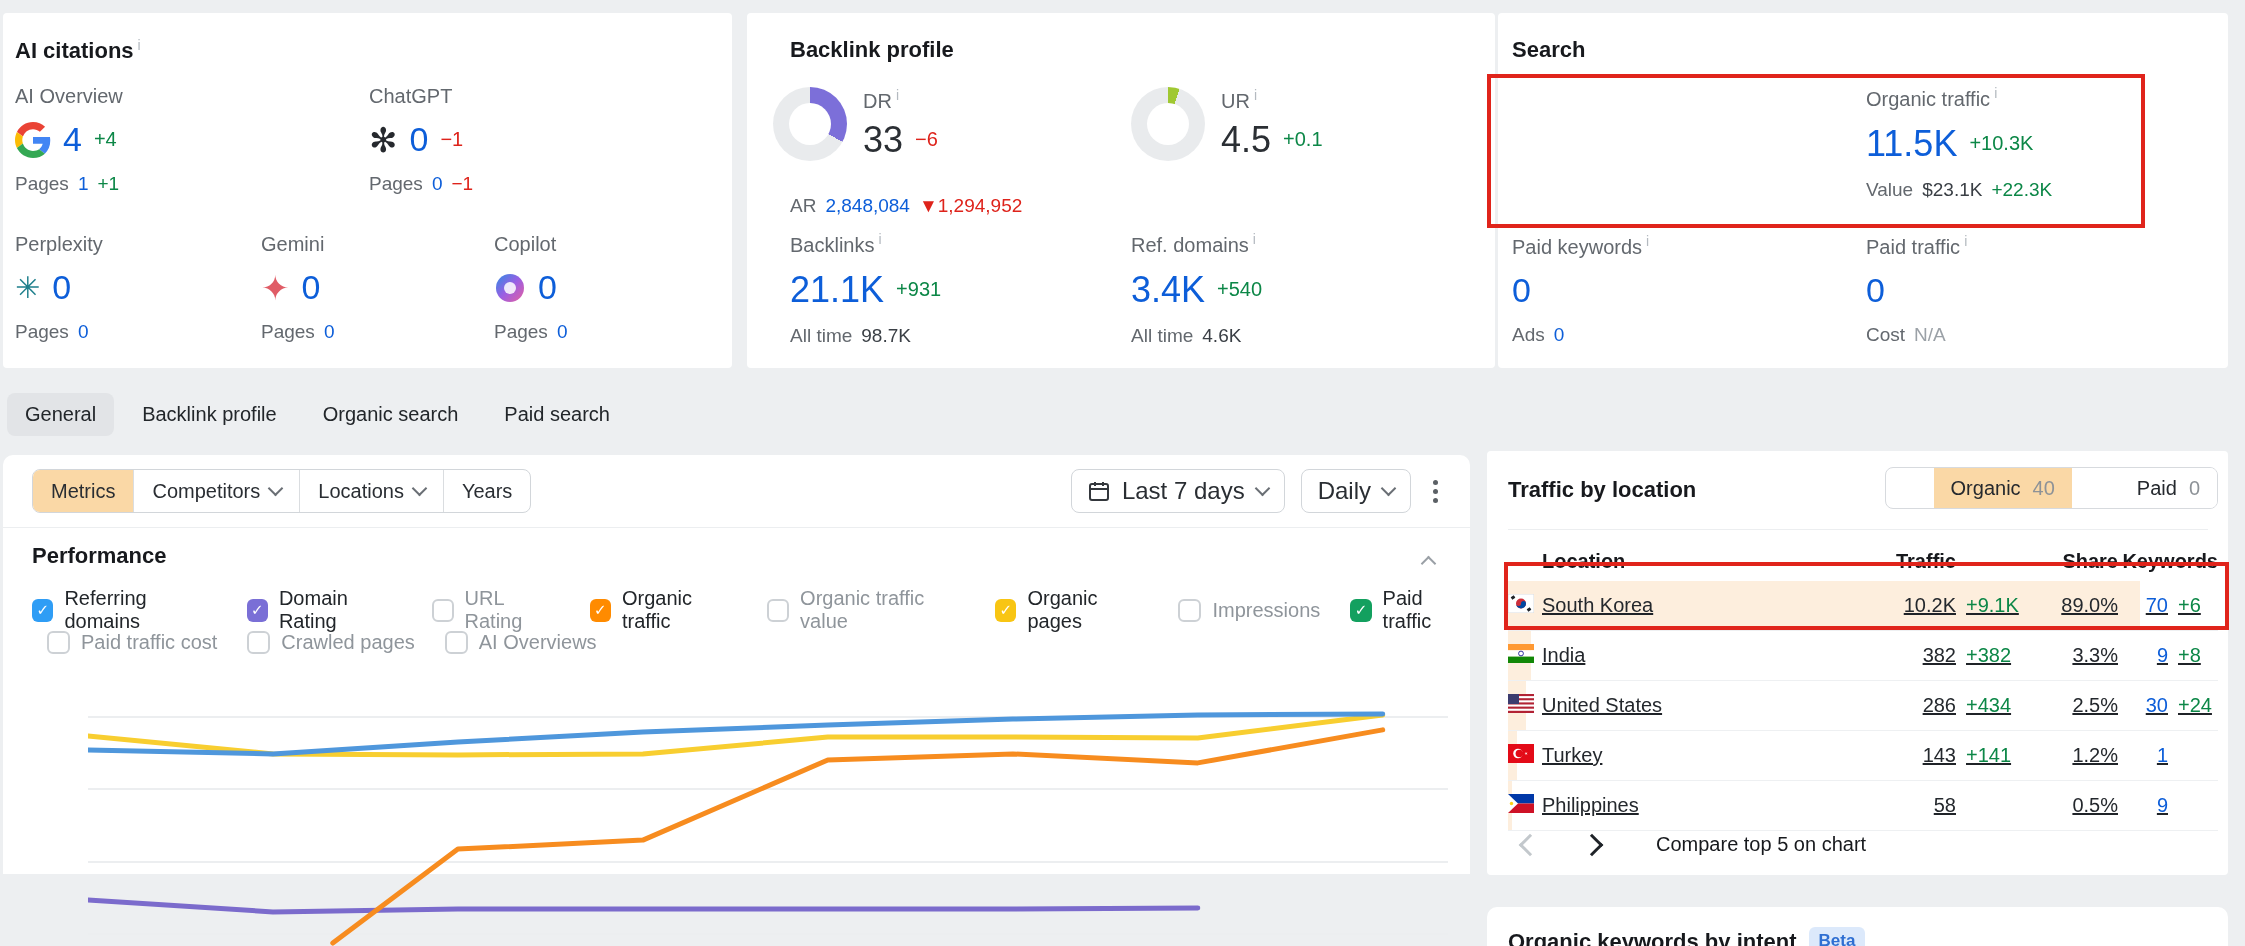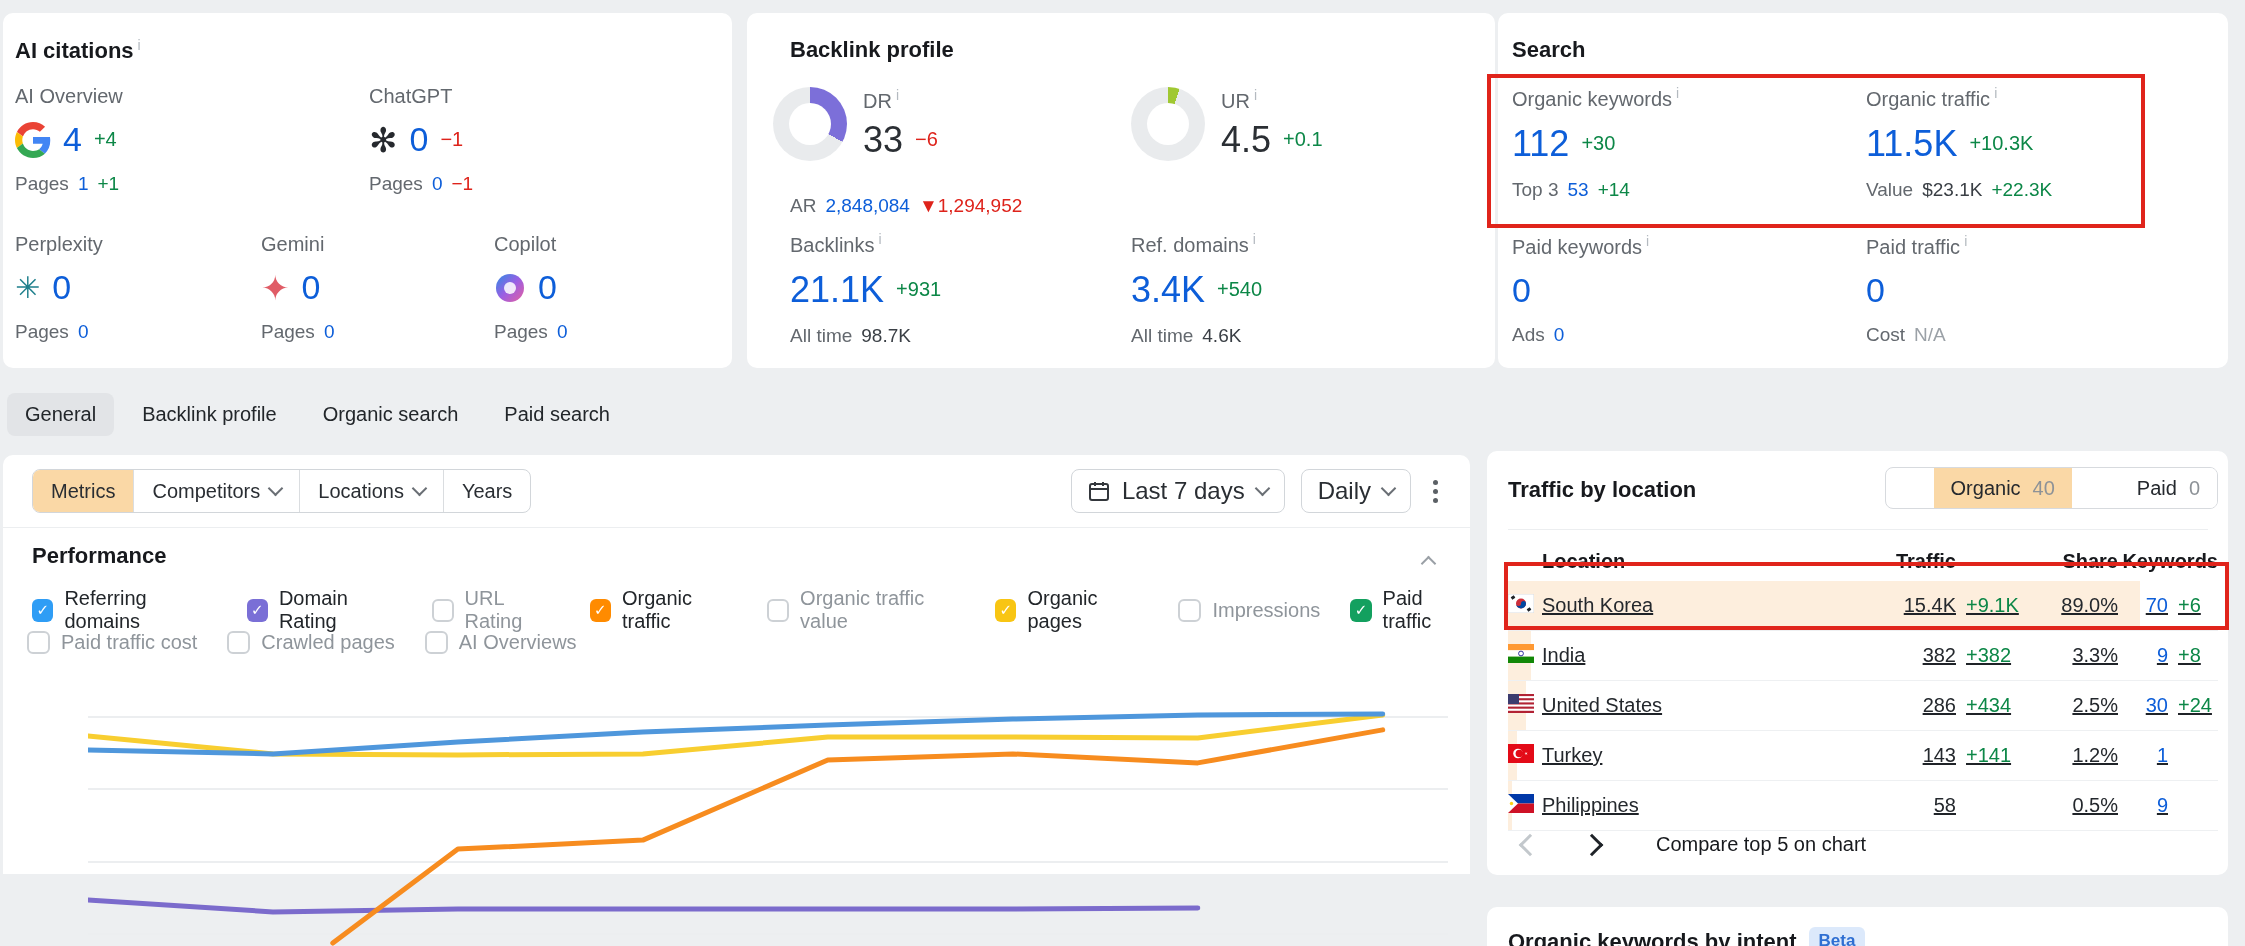--- a/index.html
+++ b/index.html
@@ -1,18 +1,18 @@
 <!DOCTYPE html>
 <html><head>
 <meta charset="utf-8">
 <style>
   html,body{margin:0;padding:0;}
   .page{position:relative;width:2245px;height:946px;background:#edeff1;overflow:hidden;
         font-family:"Liberation Sans","DejaVu Sans",sans-serif;color:#1f2328;}
-  .card{position:absolute;background:#fff;border-radius:10px;}
+  .card{position:absolute;background:#fff;border-radius:4px;}
   .card-title{font-size:22px;font-weight:bold;color:#17191d;}
   .info{color:#b4bac0;font-size:14px;vertical-align:super;margin-left:4px;font-weight:normal;}
   .blk{position:absolute;}
   .m-label{font-size:20px;color:#63686e;}
   .m-row{display:flex;align-items:center;gap:12px;margin-top:12px;}
   .m-num{font-size:36px;color:#0d5ed9;}
   .m-num.dark{color:#2b2f34;}
   .delta{font-size:20px;}
   .up{color:#0c8747;} .down{color:#de231b;}
   .m-sub{margin-top:14px;font-size:19px;color:#63686e;display:flex;gap:9px;align-items:center;}
@@ -199,32 +199,20 @@
       </div>
       <div class="m-sub">
           <span>All time</span>
         <span class="v-dark">4.6K</span>
         </div>
     </div>
   </div>
 
   <div class="card" style="left:1498px;top:13px;width:730px;height:355px;">
     <div style="position:absolute;left:14px;top:24px;" class="card-title">Search</div>
-    <div class="blk" style="left:14px;top:72px;">
-      <div class="m-label"><span>Organic keywords</span><span class="info">i</span></div>
-      <div class="m-row">
-        <span class="m-num">112</span>
-        <span class="delta up">+30</span>
-      </div>
-      <div class="m-sub">
-          <span>Top 3</span>
-        <span class="v-blue">53</span>
-        <span class="up">+14</span>
-        </div>
-    </div>
     <div class="blk" style="left:368px;top:72px;">
       <div class="m-label"><span>Organic traffic</span><span class="info">i</span></div>
       <div class="m-row">
         <span class="m-num">11.5K</span>
         <span class="delta up">+10.3K</span>
       </div>
       <div class="m-sub">
           <span>Value</span>
         <span class="v-dark">$23.1K</span>
         <span class="up">+22.3K</span>
@@ -329,21 +317,21 @@
         </div>
         <div class="ck off">
           <span class="box"></span>
           <span>Impressions</span>
         </div>
         <div class="ck">
           <span class="box" style="background: rgb(19, 160, 95);">✓</span>
           <span>Paid traffic</span>
         </div>
       </div>
-    <div class="ckrow" style="position:absolute;left:24px;top:176px;" id="checks-row2">
+    <div class="ckrow" style="position:absolute;left:44px;top:176px;" id="checks-row2">
         <div class="ck off">
           <span class="box"></span>
           <span>Paid traffic cost</span>
         </div>
         <div class="ck off">
           <span class="box"></span>
           <span>Crawled pages</span>
         </div>
         <div class="ck off">
           <span class="box"></span>
@@ -389,21 +377,21 @@
           <span class="cell"><span class="flag"><svg viewBox="0 0 26 19" width="26" height="19">
                 <rect width="26" height="19" fill="#fff" stroke="#d9dce0"></rect>
                 <circle cx="13" cy="9.5" r="5" fill="#cd2e3a"></circle>
                 <path d="M8 9.5a5 5 0 0 0 10 0 2.5 2.5 0 0 0-5 0 2.5 2.5 0 0 1-5 0z" fill="#0047a0"></path>
                 <g stroke="#1f2328" stroke-width="1.1">
                   <path d="M3.5 4.5l3-2M3 3.8l3-2M4 5.2l3-2"></path>
                   <path d="M19.5 16.5l3-2M19 15.8l3-2M20 17.2l3-2"></path>
                 </g>
               </svg></span></span>
           <span class="cell" style="color: rgb(36, 40, 45);">South Korea</span>
-          <span class="cell r" style="color: rgb(36, 40, 45);">15.4K</span>
+          <span class="cell r" style="color: rgb(36, 40, 45);">10.2K</span>
           <span class="cell l up">+9.1K</span>
           <span class="cell r" style="color: rgb(36, 40, 45);">89.0%</span>
           <span class="cell r kw">70</span>
           <span class="cell l up">+6</span>
         </div>
         <div class="loc-grid loc-row">
           <span class="bar" style="width: 3.3%;"></span>
           <span class="cell"><span class="flag"><svg viewBox="0 0 26 19" width="26" height="19">
                 <rect width="26" height="6.3" fill="#f93"></rect>
                 <rect y="6.3" width="26" height="6.3" fill="#fff"></rect>

